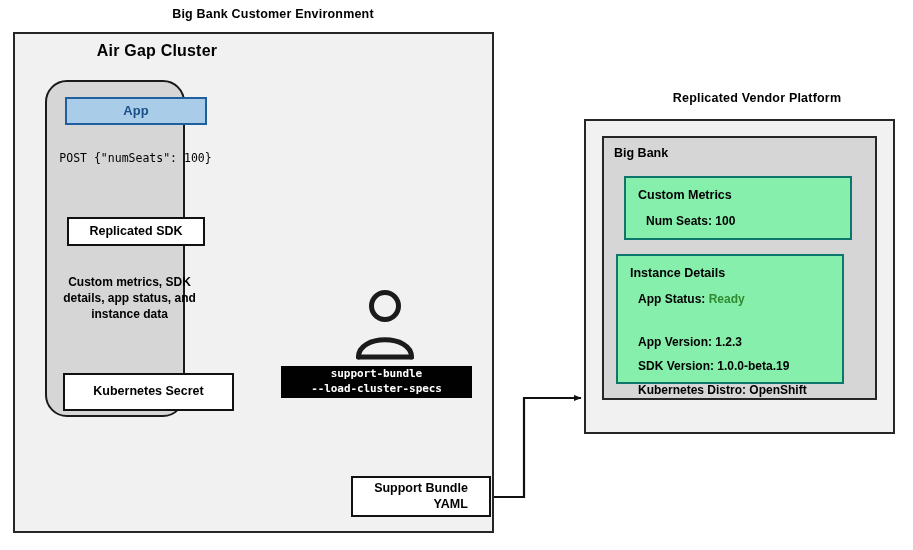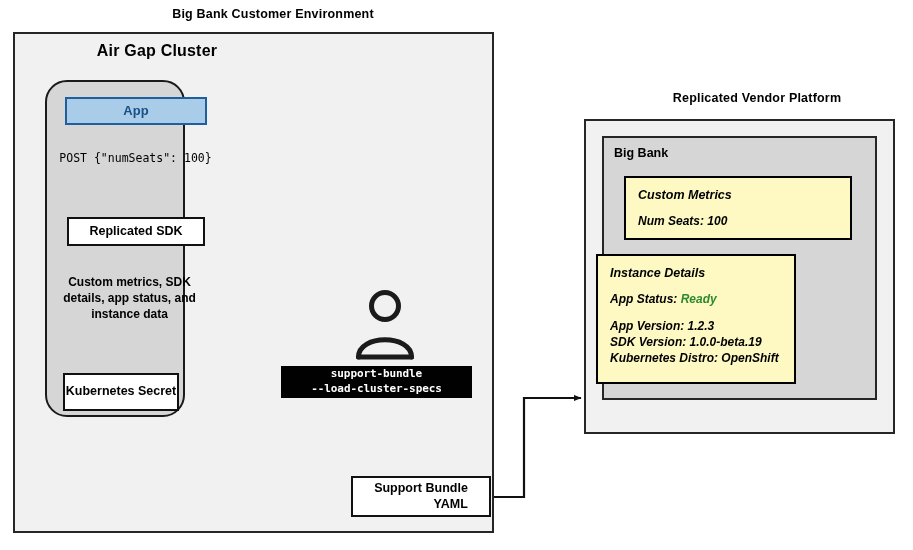--- a/index.html
+++ b/index.html
@@ -107,21 +107,21 @@
     border: 2px solid #1f5f9e;
     color: #1b4f86;
     font-size: 13px;
   }
   #sdk-node {
     left: 67px; top: 217px;
     width: 138px; height: 29px;
   }
   #secret-node {
     left: 63px; top: 373px;
-    width: 116px; height: 38px;
+    width: 171px; height: 38px;
   }
   #bundle-yaml-node {
     left: 305px; top: 476px;
     width: 140px; height: 41px;
     white-space: pre-line;
     margin-left: 46px;
   }
 
   
   #support-bundle-cmd {
@@ -160,43 +160,42 @@
     width: 155px;
     font-size: 12px;
     font-weight: bold;
     line-height: 1.35;
   }
 
   
   .card {
     position: absolute;
     box-sizing: border-box;
-    border: 2px solid #000000;
-    background: #fef9c3;
+    border: 2px solid #0f766e;
+    background: #86efac;
     padding: 10px 12px;
-    font-style: italic;
   }
   #custom-metrics-card {
     left: 624px; top: 176px;
     width: 228px; height: 64px;
   }
   #instance-details-card {
-    left: 596px; top: 254px;
-    width: 200px; height: 130px;
+    left: 616px; top: 254px;
+    width: 228px; height: 130px;
   }
   .card-title {
     font-size: 12.5px;
     font-weight: bold;
     margin: 0 0 12px 0;
   }
   .card-line {
     font-size: 12px;
     font-weight: bold;
     line-height: 1.33;
-    margin: 0;
+    margin: 8px;
   }
   .spacer-line { height: 11px; }
   .status-value { color: #2f8a2f; }
 
   
   #user-icon {
     position: absolute;
     left: 352px; top: 288px;
     width: 66px; height: 72px;
   }

